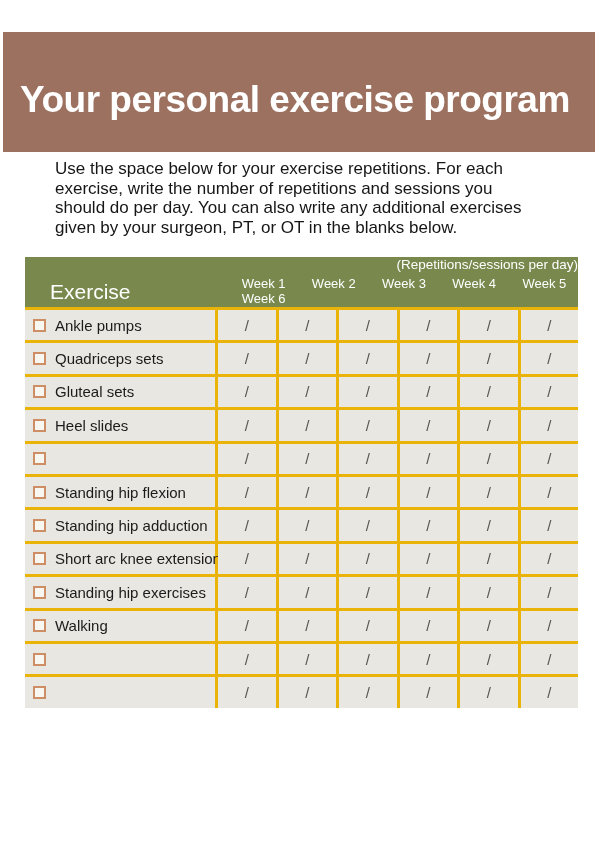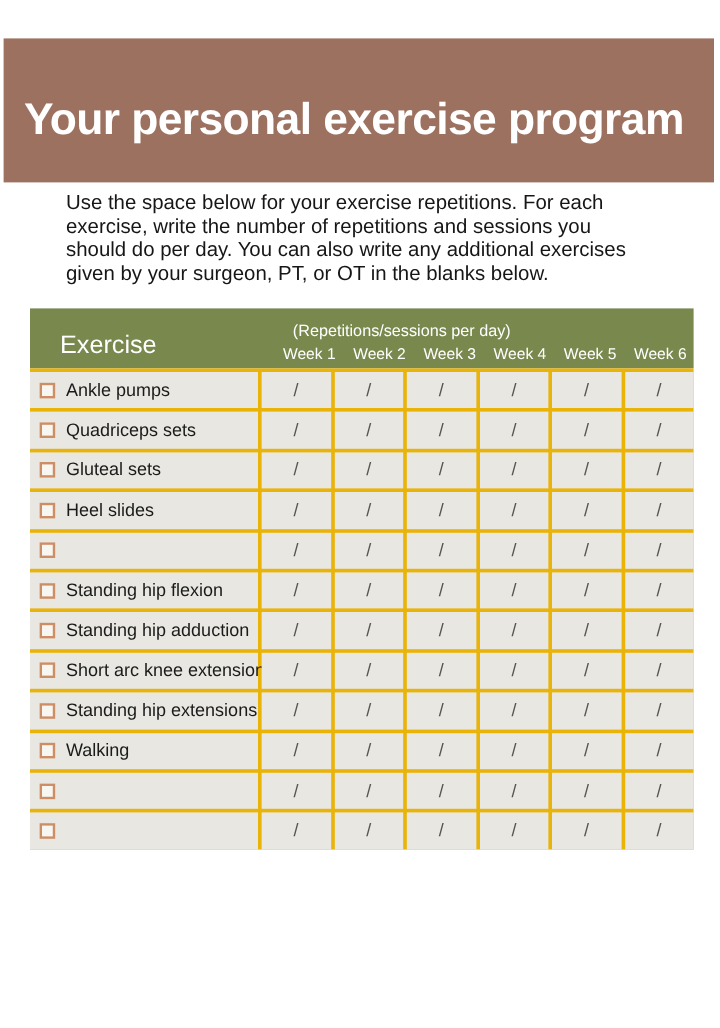--- a/index.html
+++ b/index.html
@@ -43,23 +43,24 @@
     display:flex;align-items:flex-end;
     padding:0 0 7px 25px;color:#fff;font-size:21px;
   }
   .th-weeks{
     display:flex;flex-direction:column;justify-content:flex-end;
     padding-bottom:5px;
   }
   .reps-line{
     color:#fff;font-size:13.5px;padding-left:14px;margin-bottom:4px;
     white-space:nowrap;
+    text-align:right;
   }
   .week-row{
-    display:grid;grid-template-columns:repeat(6,1fr);column-gap:3px;
+    display:grid;grid-template-columns:repeat(5,1fr);column-gap:3px;
   }
   .week-cell{
     text-align:center;color:#fff;font-size:13px;white-space:nowrap;
   }
   .tbody{
     display:grid;grid-template-columns:190px repeat(6,1fr);
     gap:3px;background:#eab308;padding-top:3px;
   }
   .cell{
     background:var(--rowbg);height:30.4px;
@@ -184,21 +185,21 @@
     <span class="ex-label">Short arc knee extensions</span>
   </div>
       <div class="cell cell-week">/</div>
       <div class="cell cell-week">/</div>
       <div class="cell cell-week">/</div>
       <div class="cell cell-week">/</div>
       <div class="cell cell-week">/</div>
       <div class="cell cell-week">/</div>
       <div class="cell cell-ex">
     <span class="checkbox"></span>
-    <span class="ex-label">Standing hip extensions</span>
+    <span class="ex-label">Standing hip exercises</span>
   </div>
       <div class="cell cell-week">/</div>
       <div class="cell cell-week">/</div>
       <div class="cell cell-week">/</div>
       <div class="cell cell-week">/</div>
       <div class="cell cell-week">/</div>
       <div class="cell cell-week">/</div>
       <div class="cell cell-ex">
     <span class="checkbox"></span>
     <span class="ex-label">Walking</span>

